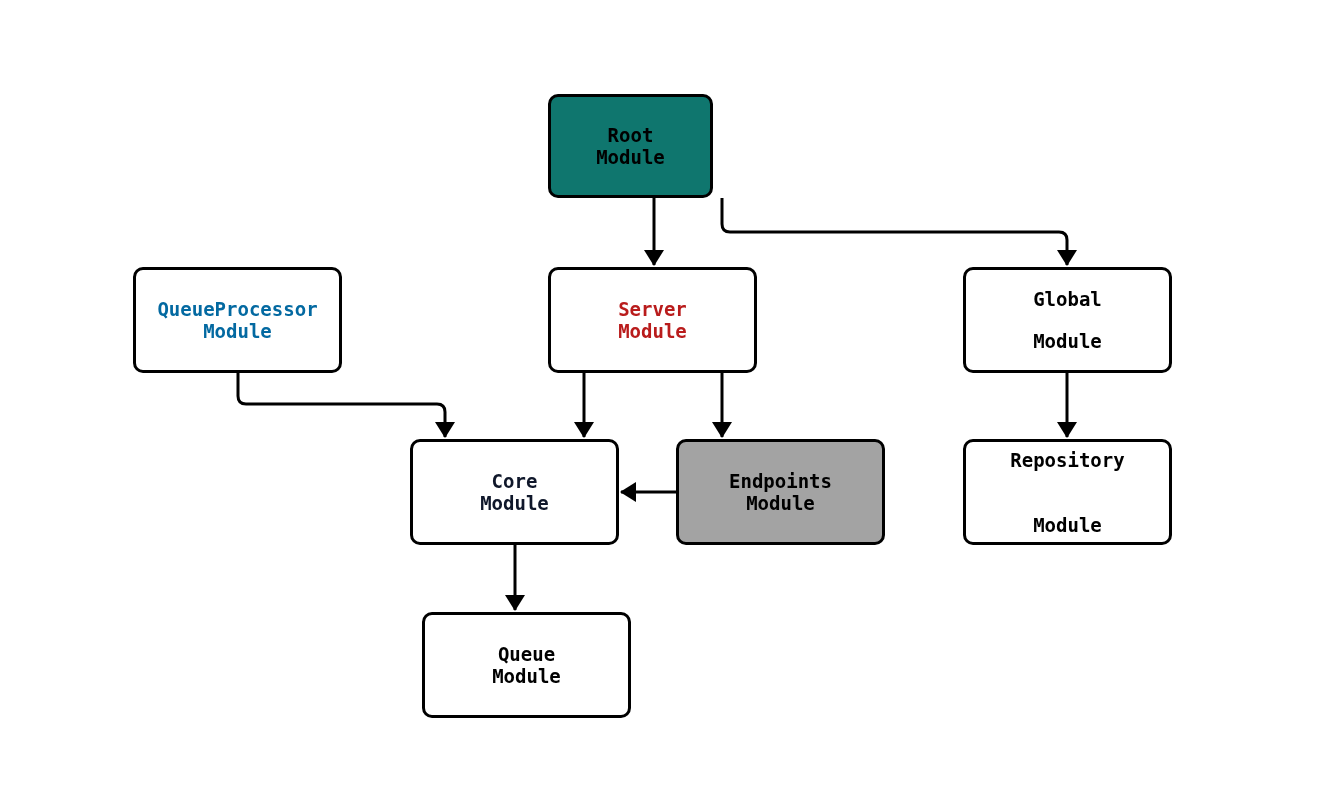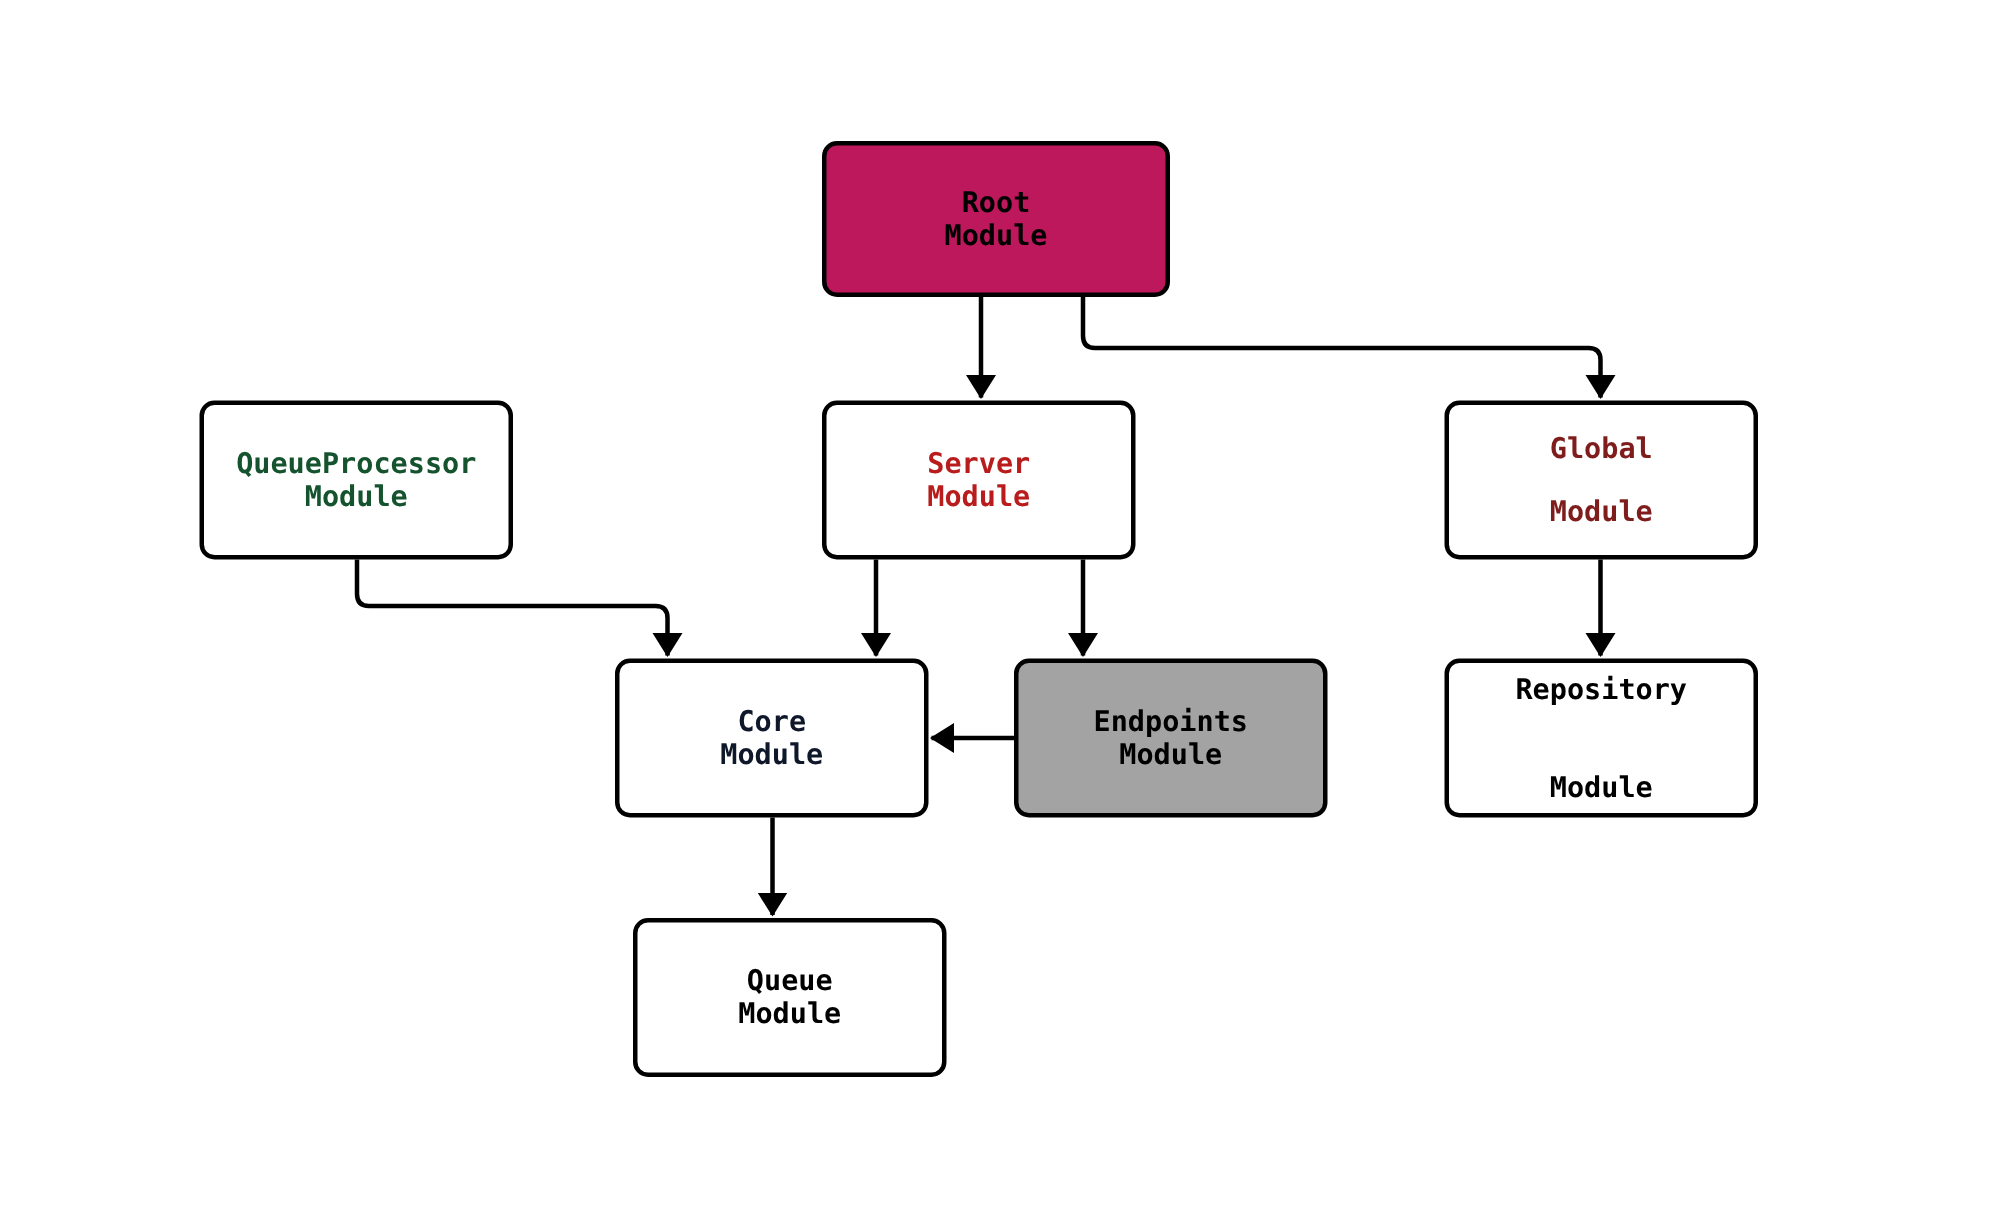--- a/index.html
+++ b/index.html
@@ -54,33 +54,33 @@
       </defs>
       <path d="M654,198 L654,265" fill="none" stroke="#000000" stroke-width="3" marker-end="url(#arrowhead)"></path>
       <path d="M722,198 L722,224 Q722,232 730,232 L1059,232 Q1067,232 1067,240 L1067,265" fill="none" stroke="#000000" stroke-width="3" marker-end="url(#arrowhead)"></path>
       <path d="M238,373 L238,396 Q238,404 246,404 L437,404 Q445,404 445,412 L445,437" fill="none" stroke="#000000" stroke-width="3" marker-end="url(#arrowhead)"></path>
       <path d="M584,373 L584,437" fill="none" stroke="#000000" stroke-width="3" marker-end="url(#arrowhead)"></path>
       <path d="M722,373 L722,437" fill="none" stroke="#000000" stroke-width="3" marker-end="url(#arrowhead)"></path>
       <path d="M687,492 L621,492" fill="none" stroke="#000000" stroke-width="3" marker-end="url(#arrowhead)"></path>
       <path d="M515,545 L515,610" fill="none" stroke="#000000" stroke-width="3" marker-end="url(#arrowhead)"></path>
       <path d="M1067,373 L1067,437" fill="none" stroke="#000000" stroke-width="3" marker-end="url(#arrowhead)"></path>
     </svg>
-    <div class="node" style="left: 548px; top: 94px; width: 232px; height: 104px; border-color: rgb(0, 0, 0); background: #be185d; color: rgb(0, 0, 0);">
+    <div class="node" style="left: 548px; top: 94px; width: 165px; height: 104px; border-color: rgb(0, 0, 0); background: #0f766e; color: rgb(0, 0, 0);">
       <div class="line">Root</div>
       <div class="line">Module</div>
     </div>
-    <div class="node" style="left: 133px; top: 267px; width: 209px; height: 106px; border-color: rgb(0, 0, 0); background: rgb(255, 255, 255); color: #14532d;">
+    <div class="node" style="left: 133px; top: 267px; width: 209px; height: 106px; border-color: rgb(0, 0, 0); background: rgb(255, 255, 255); color: #0369a1;">
       <div class="line">QueueProcessor</div>
       <div class="line">Module</div>
     </div>
     <div class="node" style="left: 548px; top: 267px; width: 209px; height: 106px; border-color: rgb(0, 0, 0); background: rgb(255, 255, 255); color: #b91c1c;">
       <div class="line">Server</div>
       <div class="line">Module</div>
     </div>
-    <div class="node" style="left: 963px; top: 267px; width: 209px; height: 106px; border-color: rgb(0, 0, 0); background: rgb(255, 255, 255); color: #7f1d1d; gap: 20px;">
+    <div class="node" style="left: 963px; top: 267px; width: 209px; height: 106px; border-color: rgb(0, 0, 0); background: rgb(255, 255, 255); color: #000000; gap: 20px;">
       <div class="line">Global</div>
       <div class="line">Module</div>
     </div>
     <div class="node" style="left: 410px; top: 439px; width: 209px; height: 106px; border-color: rgb(0, 0, 0); background: rgb(255, 255, 255); color: #0f172a;">
       <div class="line">Core</div>
       <div class="line">Module</div>
     </div>
     <div class="node" style="left: 676px; top: 439px; width: 209px; height: 106px; border-color: rgb(0, 0, 0); background: #a3a3a3; color: rgb(0, 0, 0);">
       <div class="line">Endpoints</div>
       <div class="line">Module</div>

